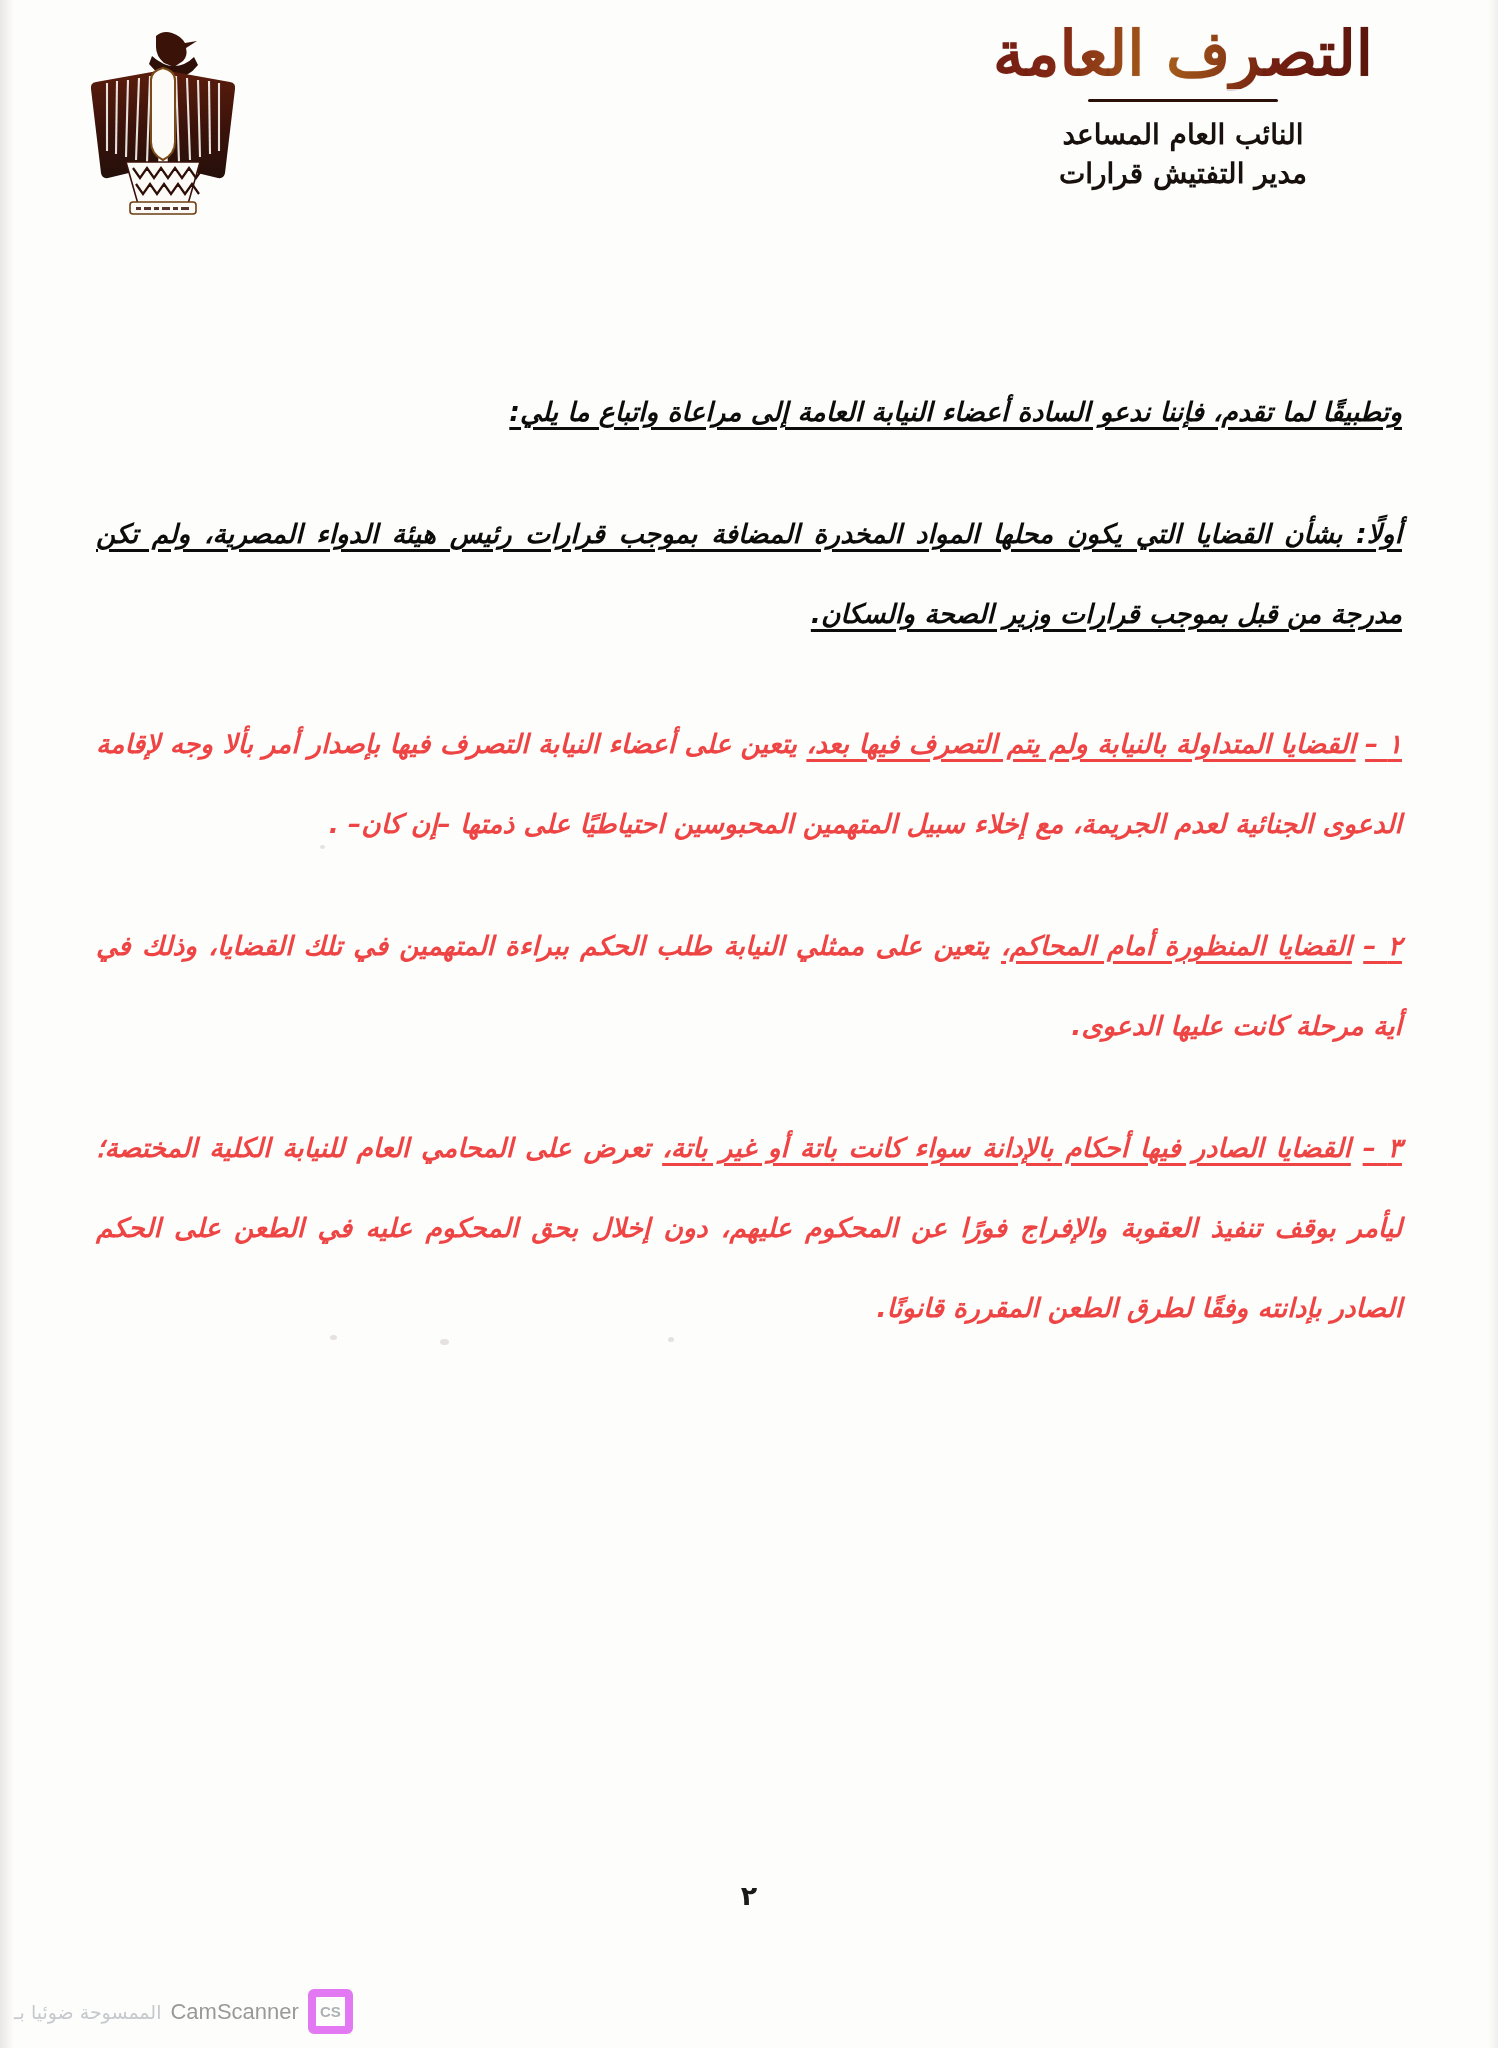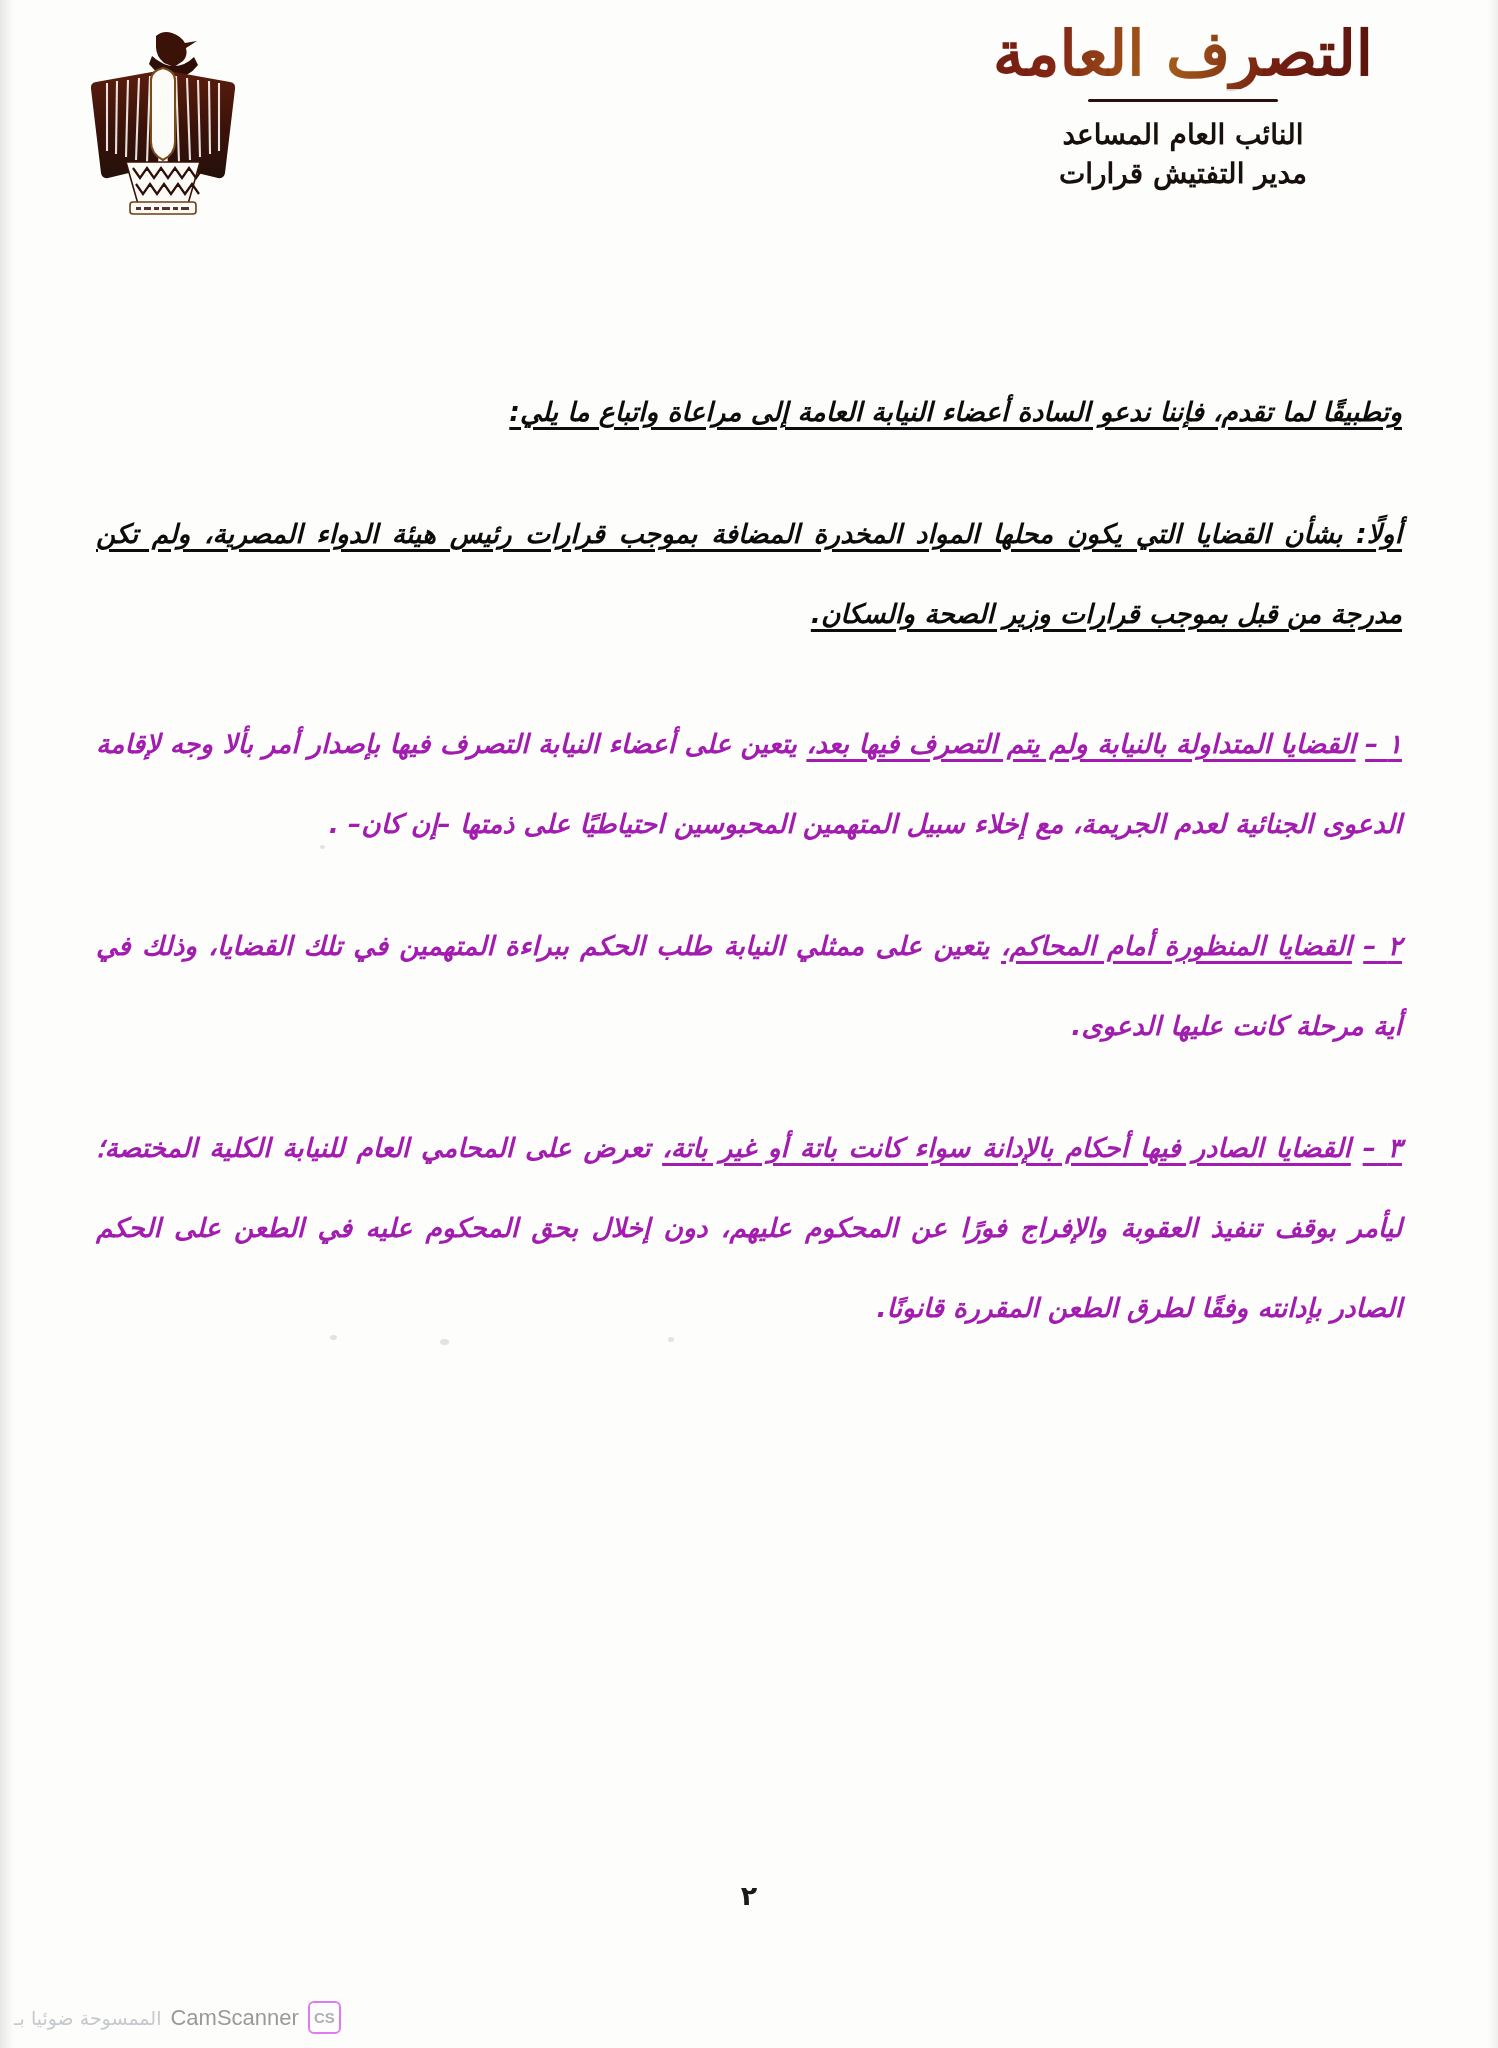--- a/index.html
+++ b/index.html
@@ -131,21 +131,21 @@
     text-underline-offset: 6px;
     text-decoration-thickness: 2.5px;
   }
 
   .numbered {
     font-family: "DejaVu Sans", "Liberation Sans", sans-serif;
     font-size: 26.5px;
     line-height: 80px;
     font-weight: 600;
     font-style: italic;
-    color: #a21caf;
+    color: #ef4444;
     text-align: justify;
     margin: 0;
   }
   .numbered .head {
     font-weight: 800;
     text-decoration: underline;
     text-underline-offset: 6px;
     text-decoration-thickness: 2.5px;
   }
 
@@ -165,21 +165,21 @@
     position: absolute;
     left: 14px;
     bottom: 14px;
     display: flex;
     align-items: center;
     gap: 9px;
     opacity: .72;
   }
   .cs-badge {
     width: 29px; height: 29px;
-    border: 2px solid #d946ef;
+    border: 8px solid #d946ef;
     border-radius: 6px;
     color: #8e9398;
     font-family: "Liberation Sans", sans-serif;
     font-size: 15px;
     font-weight: 700;
     display: flex;
     align-items: center;
     justify-content: center;
     letter-spacing: 0px;
   }

